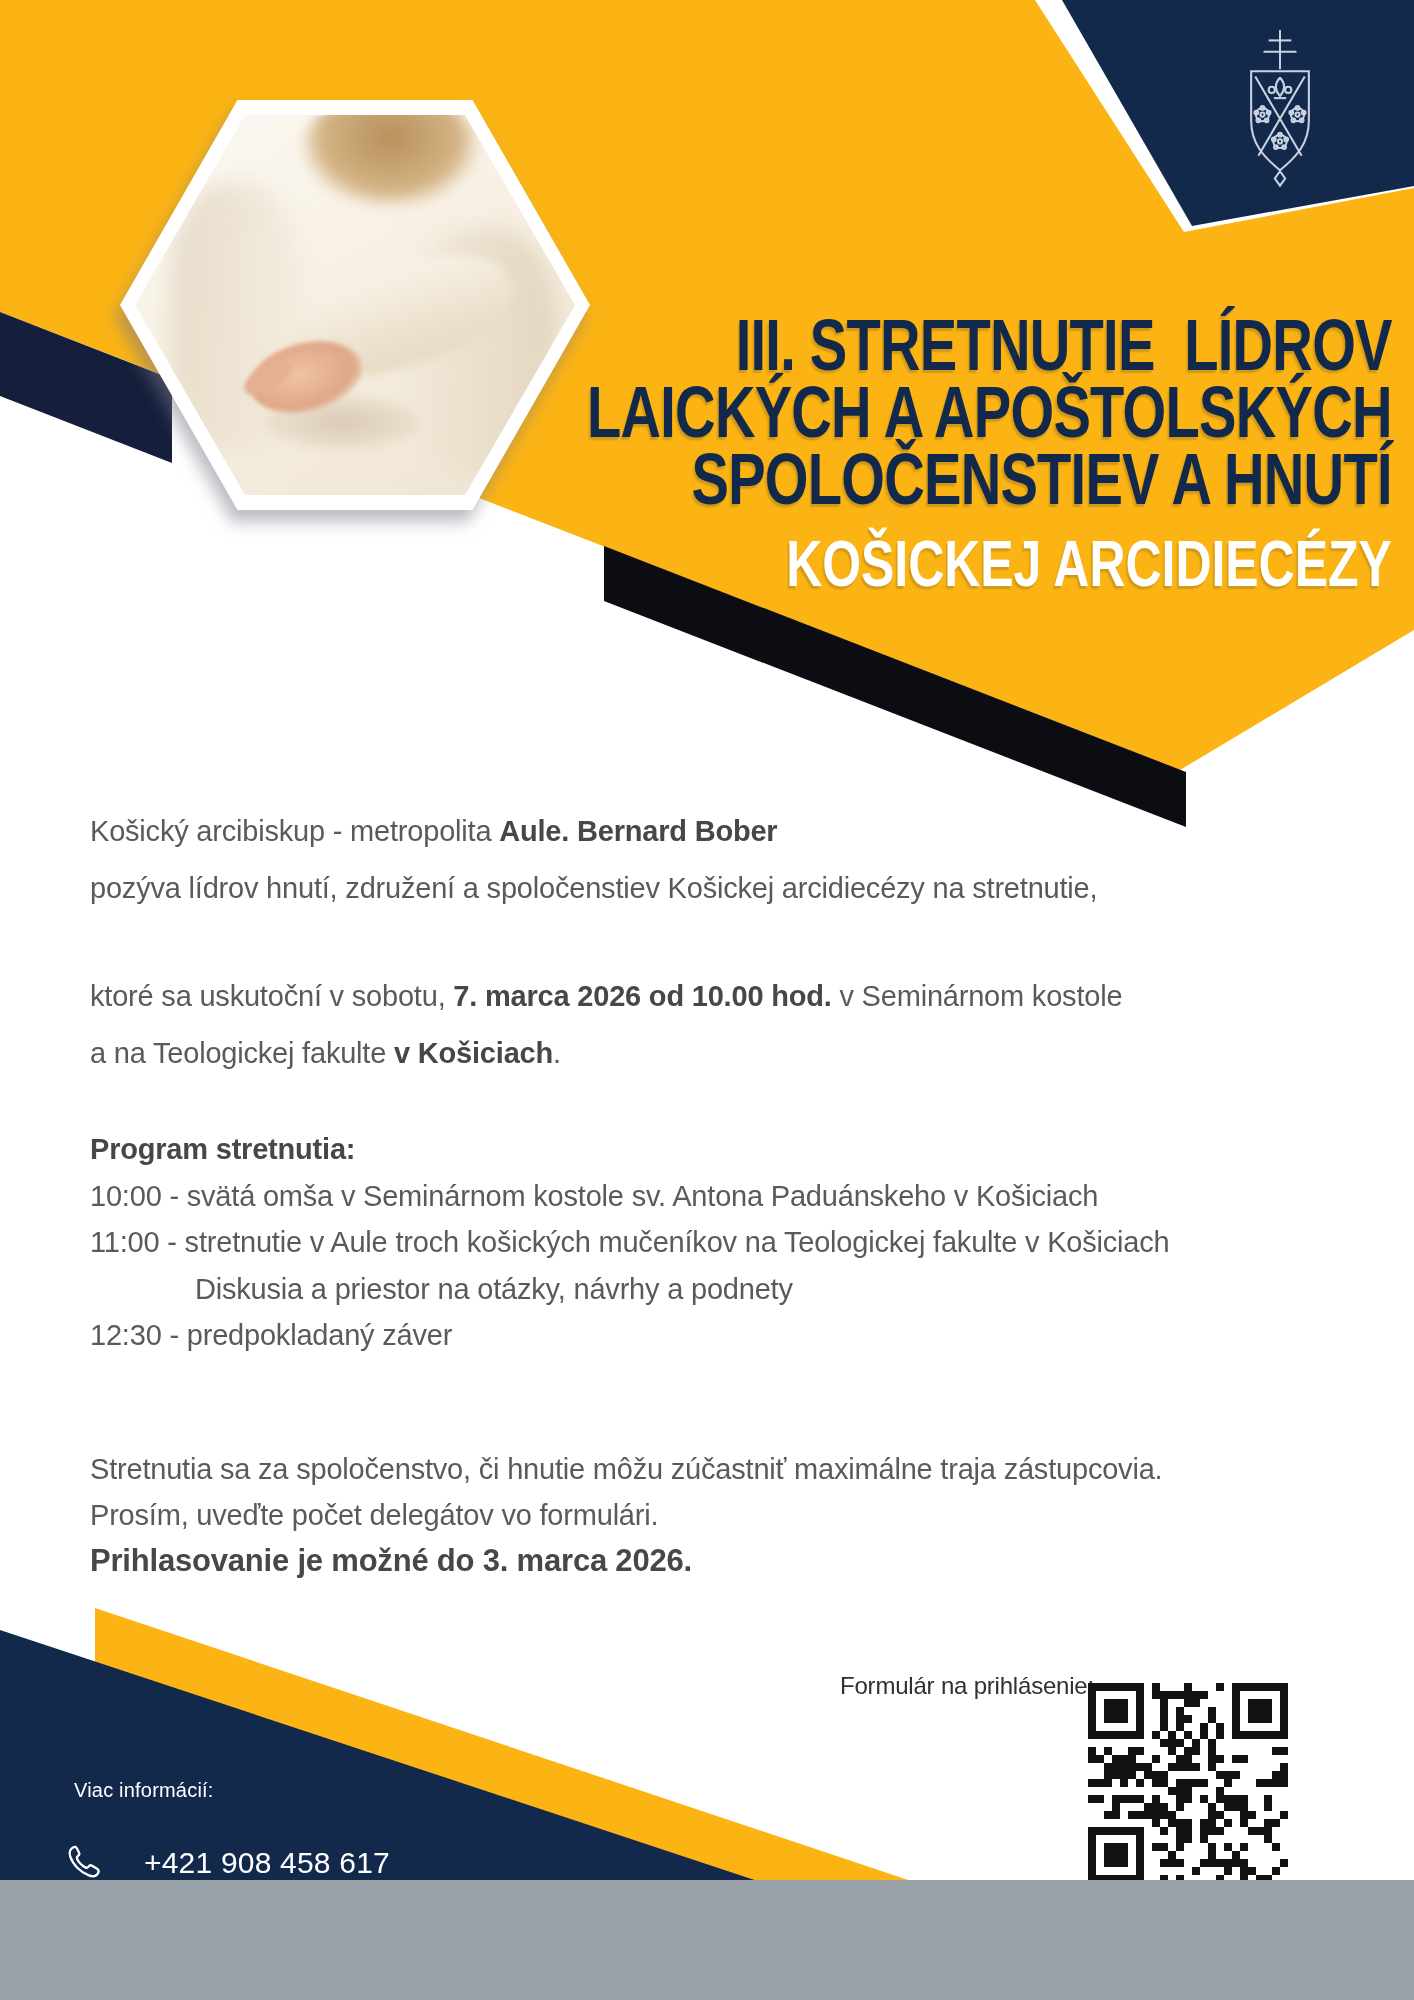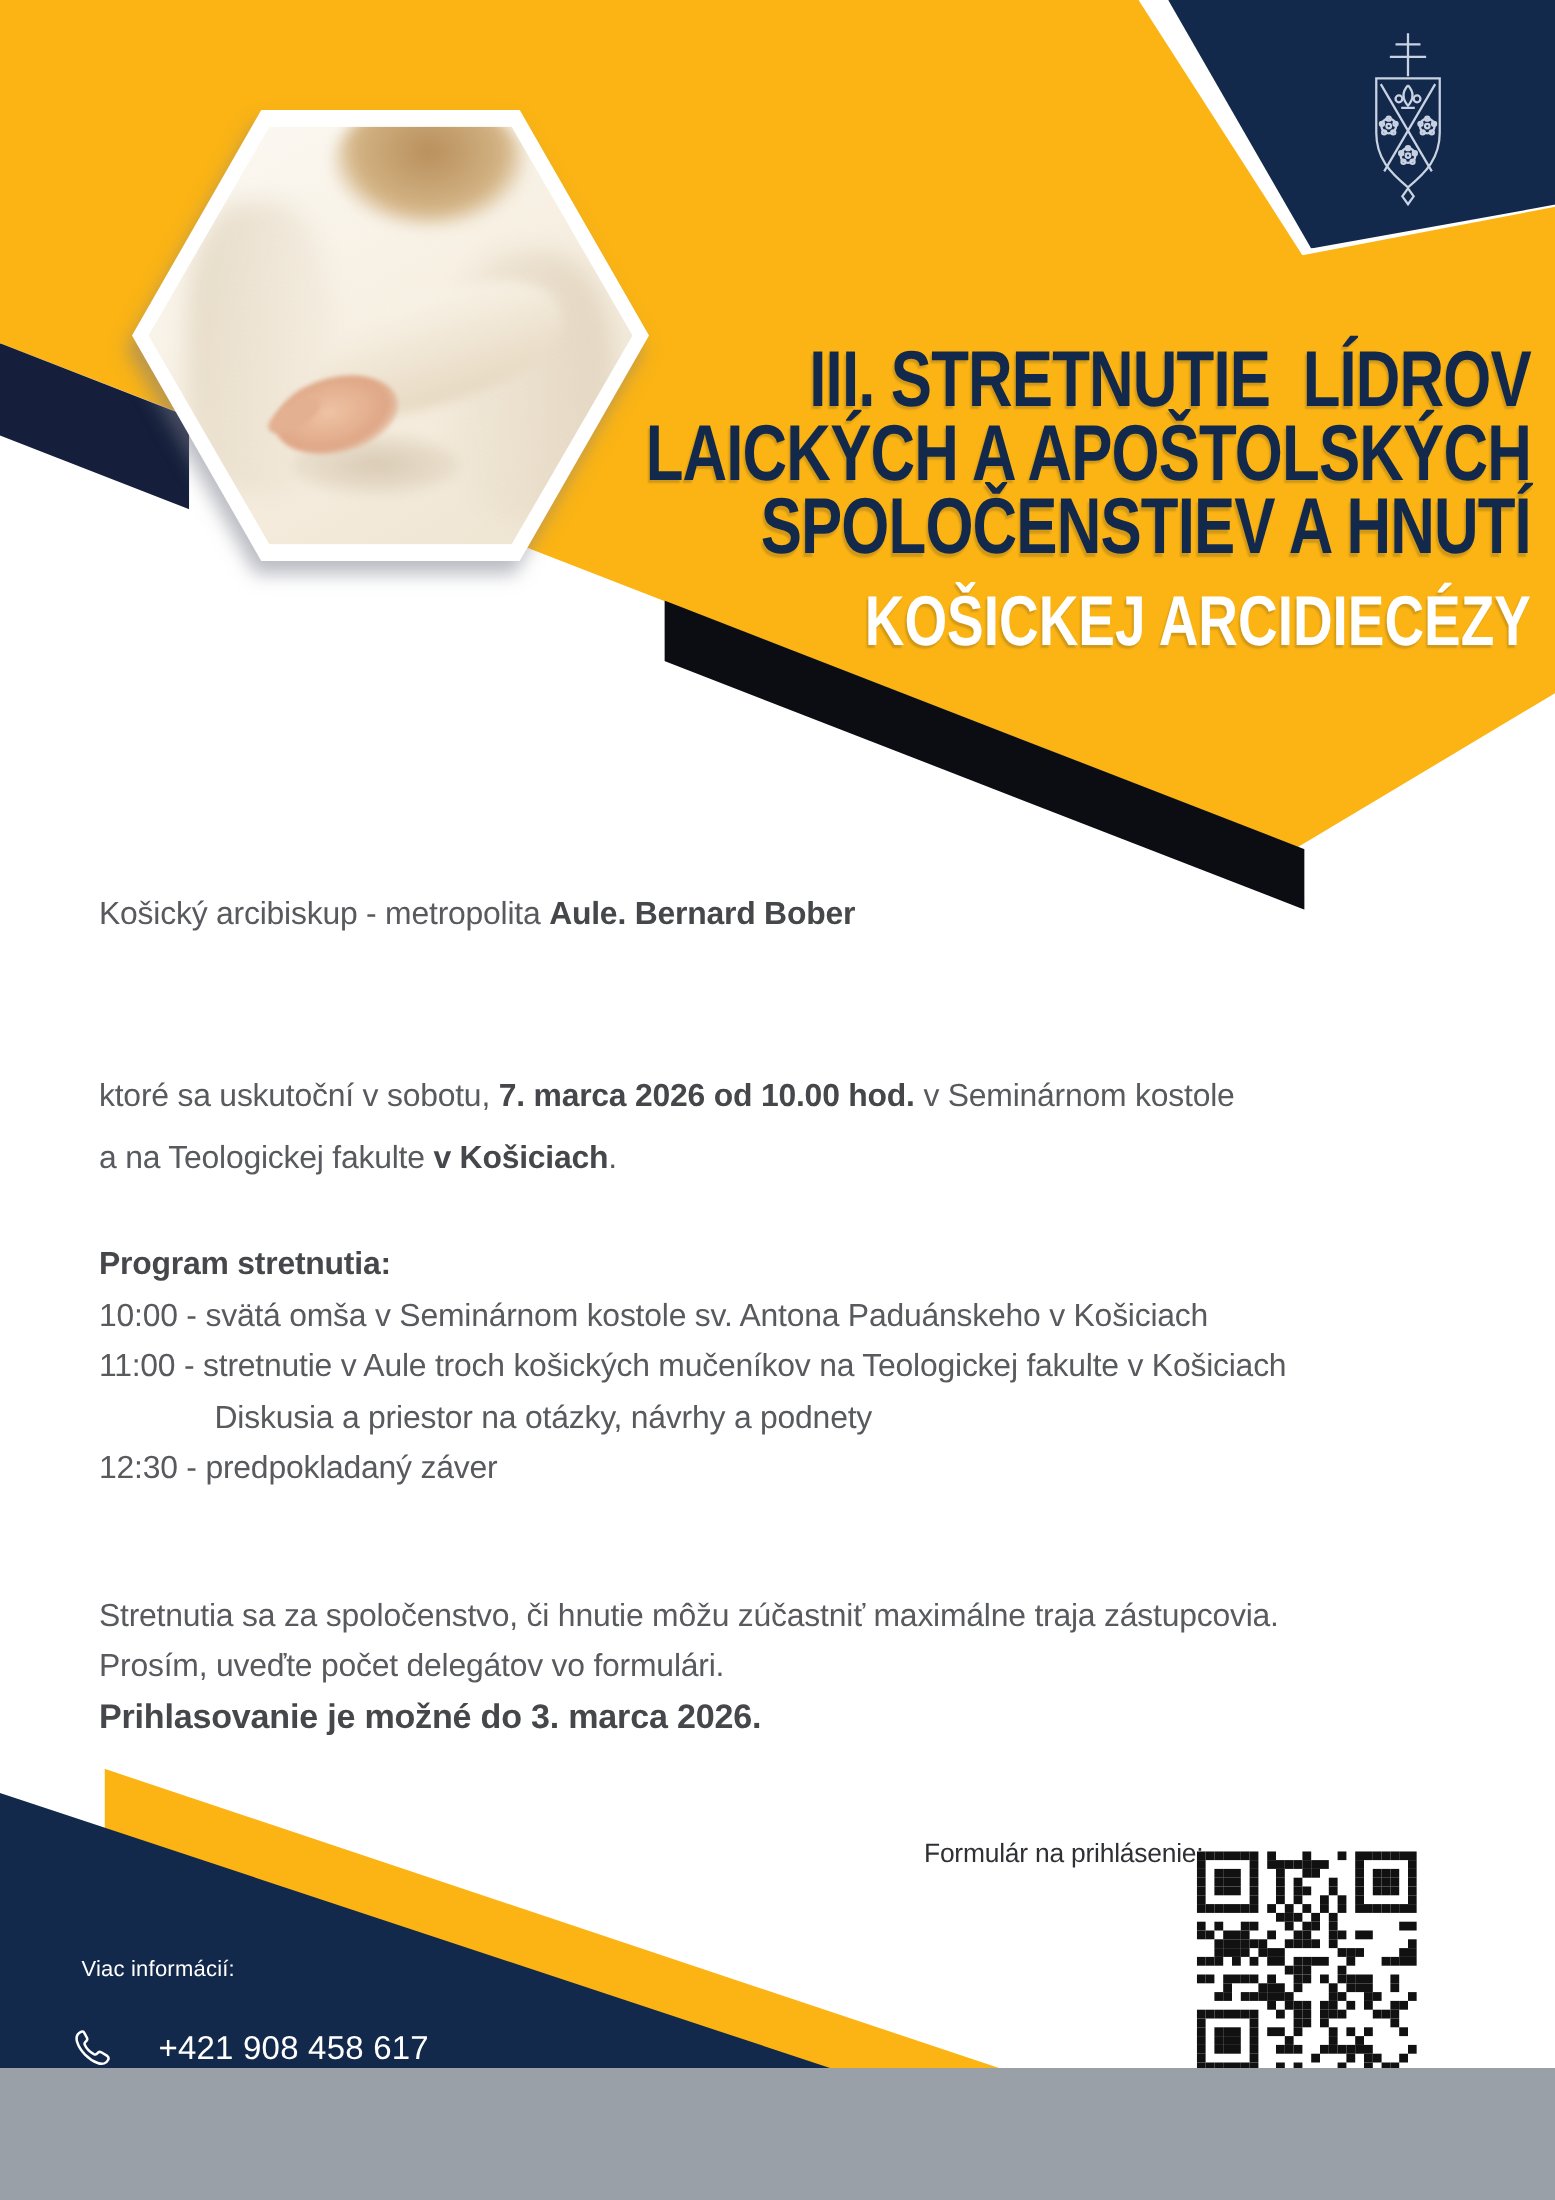--- a/index.html
+++ b/index.html
@@ -139,20 +139,21 @@
 
   <div class="title-block">
     <div class="title-line">III. STRETNUTIE  LÍDROV</div>
     <div class="title-line">LAICKÝCH A APOŠTOLSKÝCH</div>
     <div class="title-line">SPOLOČENSTIEV A HNUTÍ</div>
     <div class="subtitle">KOŠICKEJ ARCIDIECÉZY</div>
   </div>
 
   <div class="body-text" id="intro">
     <div class="b-line"><span>Košický arcibiskup - metropolita </span><span class="bold">Aule. Bernard Bober</span></div>
+    <div class="b-line">pozýva lídrov hnutí, združení a spoločenstiev Košickej arcidiecézy na stretnutie,</div>
   </div>
 
   <div class="body-text" id="when">
     <div class="b-line"><span>ktoré sa uskutoční v sobotu, </span><span class="bold">7. marca 2026 od 10.00 hod.</span><span> v Seminárnom kostole</span></div>
     <div class="b-line"><span>a na Teologickej fakulte </span><span class="bold">v Košiciach</span><span>.</span></div>
   </div>
 
   <div class="body-text" id="program">
     <div class="b-line bold">Program stretnutia:</div>
     <div class="b-line">10:00 - svätá omša v Seminárnom kostole sv. Antona Paduánskeho v Košiciach</div>

